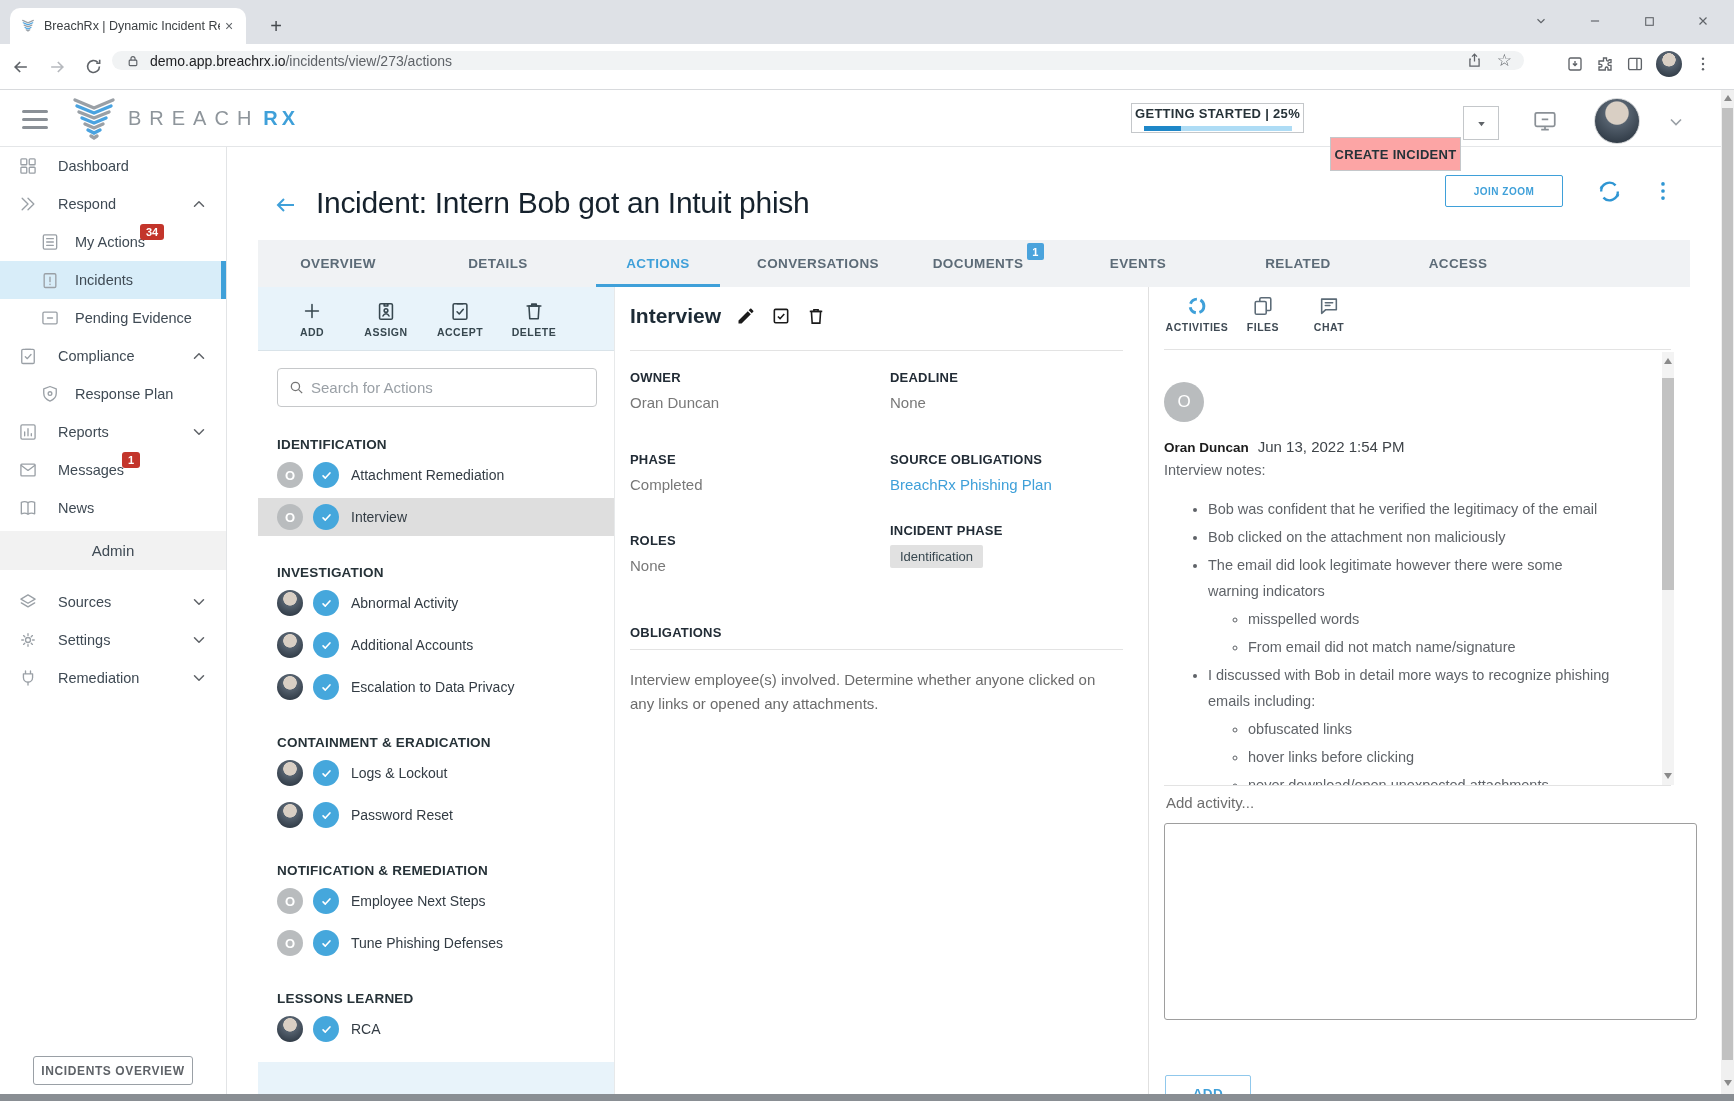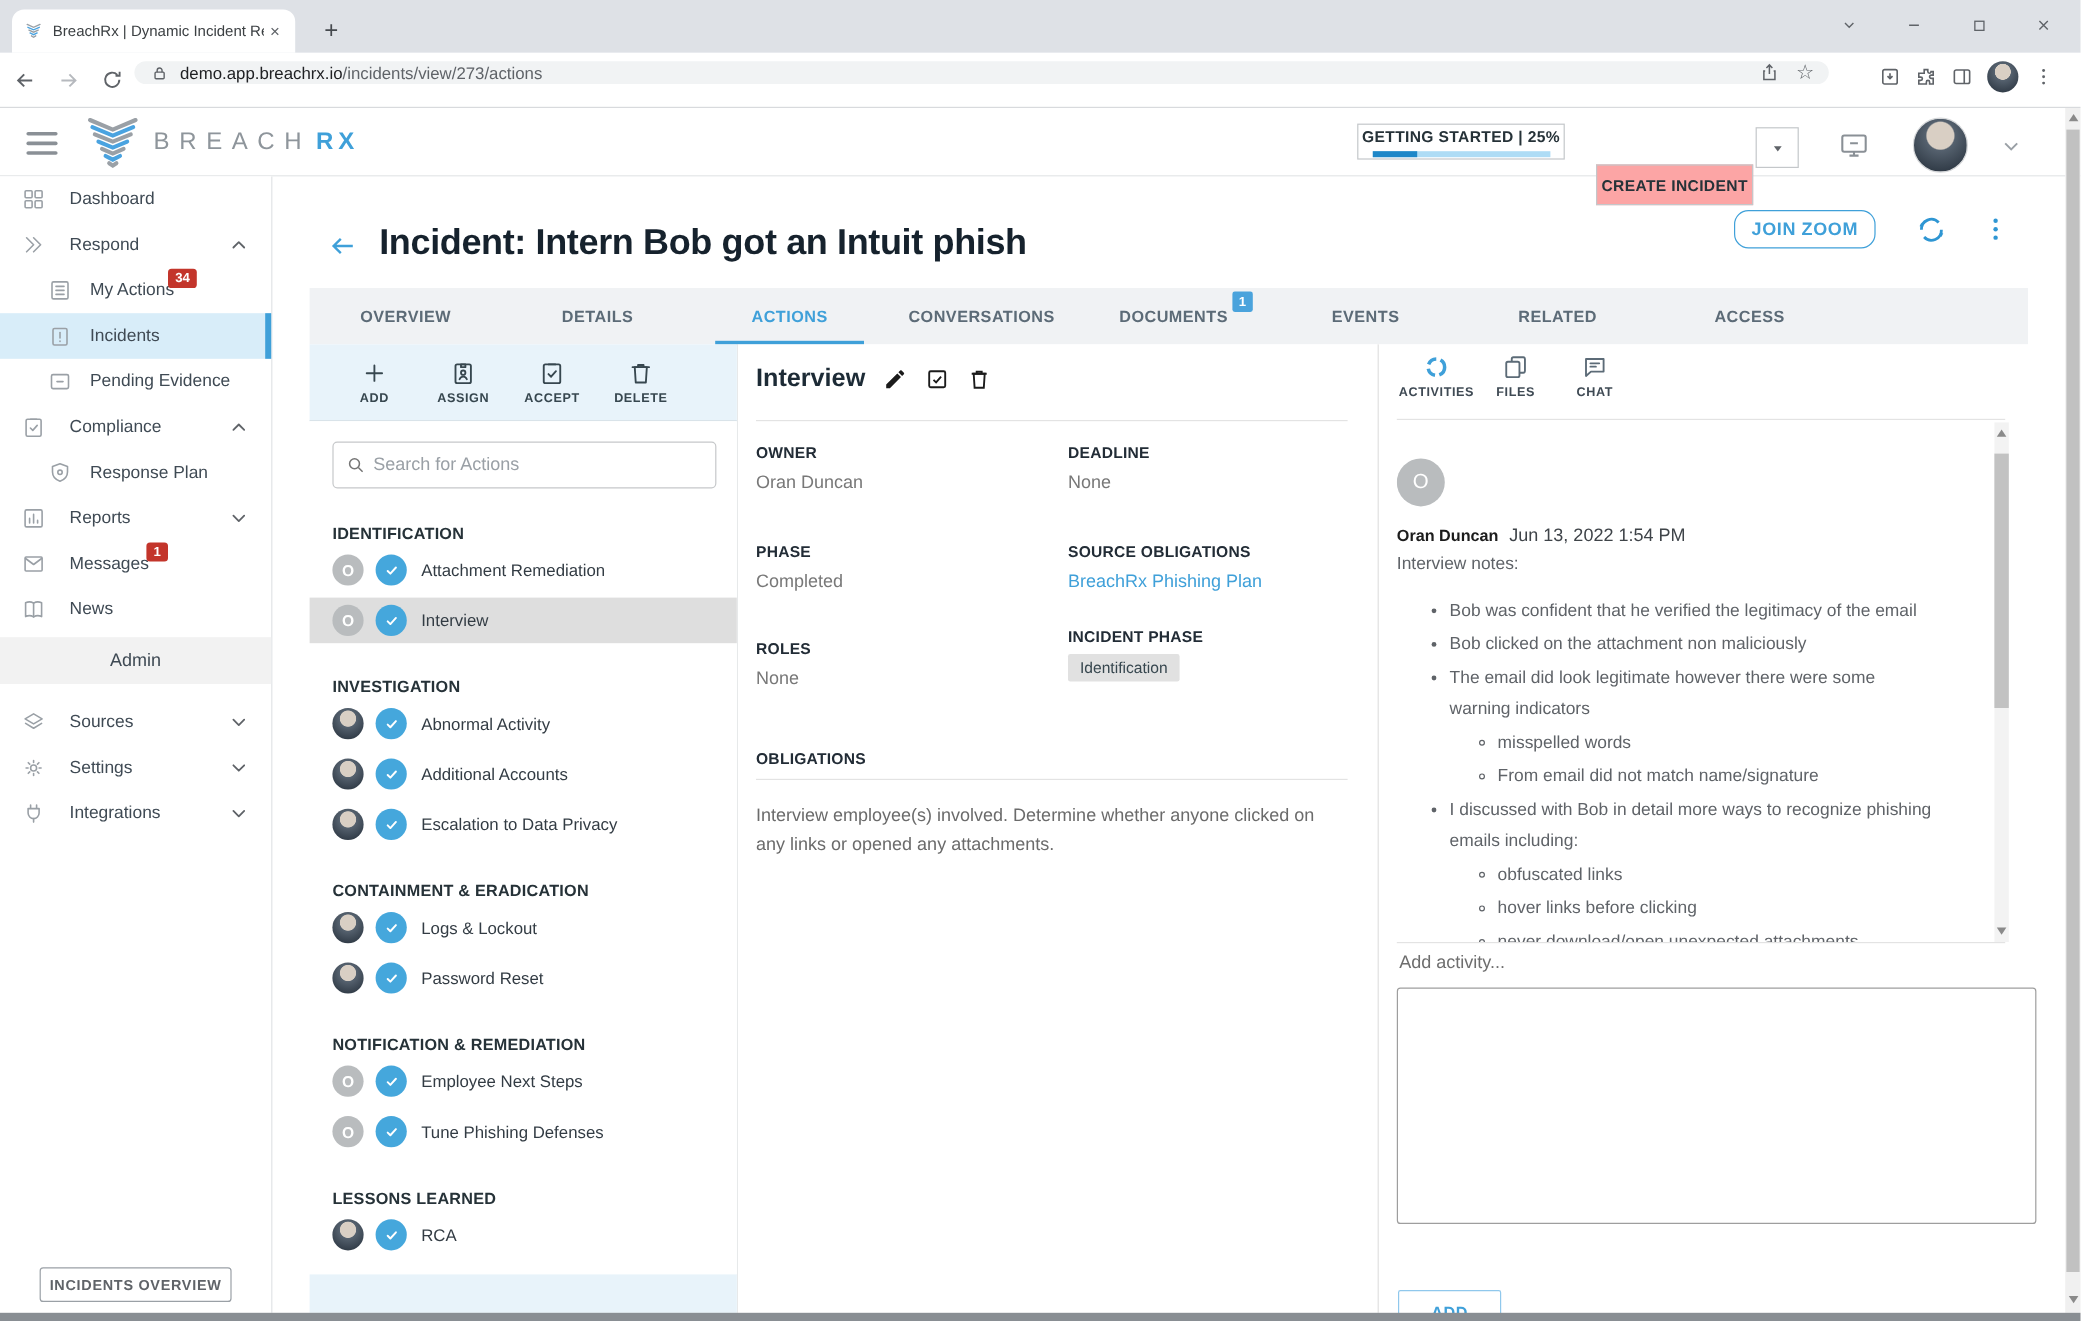--- a/index.html
+++ b/index.html
@@ -53,22 +53,22 @@
   .nav-item.indent .lbl { left:75px; }
   .nav-item .chev { position:absolute; right:18px; color:#5f6368; }
   .nav-item.selected { background:#d8edf9; }
   .nav-item.selected::after { content:""; position:absolute; right:0; top:0; bottom:0; width:5px; background:#3fa0d9; }
   .nav-badge { position:absolute; background:#c3352b; color:#fff; font-size:11px; font-weight:bold; padding:2px 6px; border-radius:3px; top:1px; }
   .admin-band { height:39px; margin-top:4px; margin-bottom:13px; background:#f2f2f2; display:flex; align-items:center; justify-content:center; font-size:15px; color:#3f4a54; }
   .sb-footer { position:absolute; left:33px; bottom:9px; width:160px; height:29px; border:1px solid #9aa0a6; border-radius:3px; background:#fff; font-size:12px; font-weight:bold; color:#5f6368; letter-spacing:.6px; display:flex; align-items:center; justify-content:center; cursor:pointer; }
 
   
   .back-arrow { position:absolute; left:274px; top:193px; color:#3fa0d9; cursor:pointer; }
-  .page-title { position:absolute; left:316px; top:186px; font-size:30px; font-weight:bold; color:#16222d; letter-spacing:-.3px; white-space:nowrap; }
-  .joinzoom { position:absolute; left:1445px; top:175px; width:118px; height:32px; border:1px solid #3fa0d9; border-radius:12px; background:#fff; color:#3fa0d9; font-size:15px; font-weight:bold; letter-spacing:.5px; display:flex; align-items:center; justify-content:center; cursor:pointer; }
+  .page-title { position:absolute; left:316px; top:186px; font-size:30px; font-weight:normal; color:#16222d; letter-spacing:-.3px; white-space:nowrap; }
+  .joinzoom { position:absolute; left:1445px; top:175px; width:118px; height:32px; border:1px solid #3fa0d9; border-radius:2px; background:#fff; color:#3fa0d9; font-size:10px; font-weight:bold; letter-spacing:.5px; display:flex; align-items:center; justify-content:center; cursor:pointer; }
   .refresh-ic { position:absolute; left:1596px; top:178px; color:#2f96d3; cursor:pointer; }
   .kebab-ic { position:absolute; left:1650px; top:178px; color:#2f96d3; cursor:pointer; }
 
   
   .tabbar { position:absolute; left:258px; top:240px; width:1432px; height:47px; background:#f0f2f4; display:flex; }
   .m-tab { position:relative; width:160px; height:47px; display:flex; align-items:center; justify-content:center; font-size:13.5px; font-weight:bold; letter-spacing:.4px; color:#5c6b77; cursor:pointer; }
   .m-tab.active { color:#3fa0d9; }
   .m-tab.active::after { content:""; position:absolute; left:18px; right:18px; bottom:0; height:3px; background:#3fa0d9; }
   .tab-badge { position:absolute; top:3px; right:14px; min-width:17px; height:17px; background:#4aa3dc; color:#fff; font-size:11px; font-weight:bold; border-radius:2px; display:flex; align-items:center; justify-content:center; padding:0 3px; }
 
@@ -437,21 +437,21 @@
             </svg>
           </span>
         </div>
         <div class="nav-item">
           <span class="icn">
             <svg width="20" height="20" viewBox="0 0 24 24" fill="none" stroke="currentColor" stroke-width="1.6" stroke-linecap="round" stroke-linejoin="round">
               <path d="M9 3.5V7M15 3.5V7M6.5 7h11v4.5a5.5 5.5 0 01-11 0z"></path>
               <path d="M12 17v3.5"></path>
             </svg>
           </span>
-          <span class="lbl">Integrations</span>
+          <span class="lbl">Remediation</span>
           <span class="chev">
             <svg width="18" height="18" viewBox="0 0 24 24" fill="none" stroke="currentColor" stroke-width="2" stroke-linecap="round" stroke-linejoin="round">
               <path d="M6 9l6 6 6-6"></path>
             </svg>
           </span>
         </div>
       </nav>
     <div class="sb-footer">INCIDENTS OVERVIEW</div>
   </aside>
 

